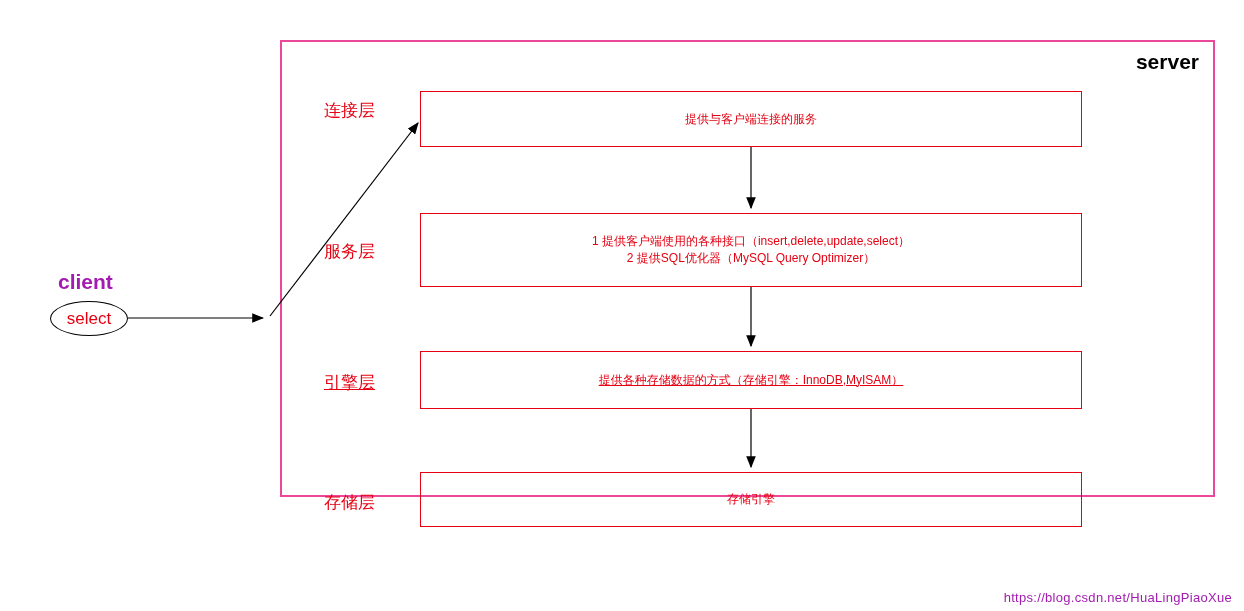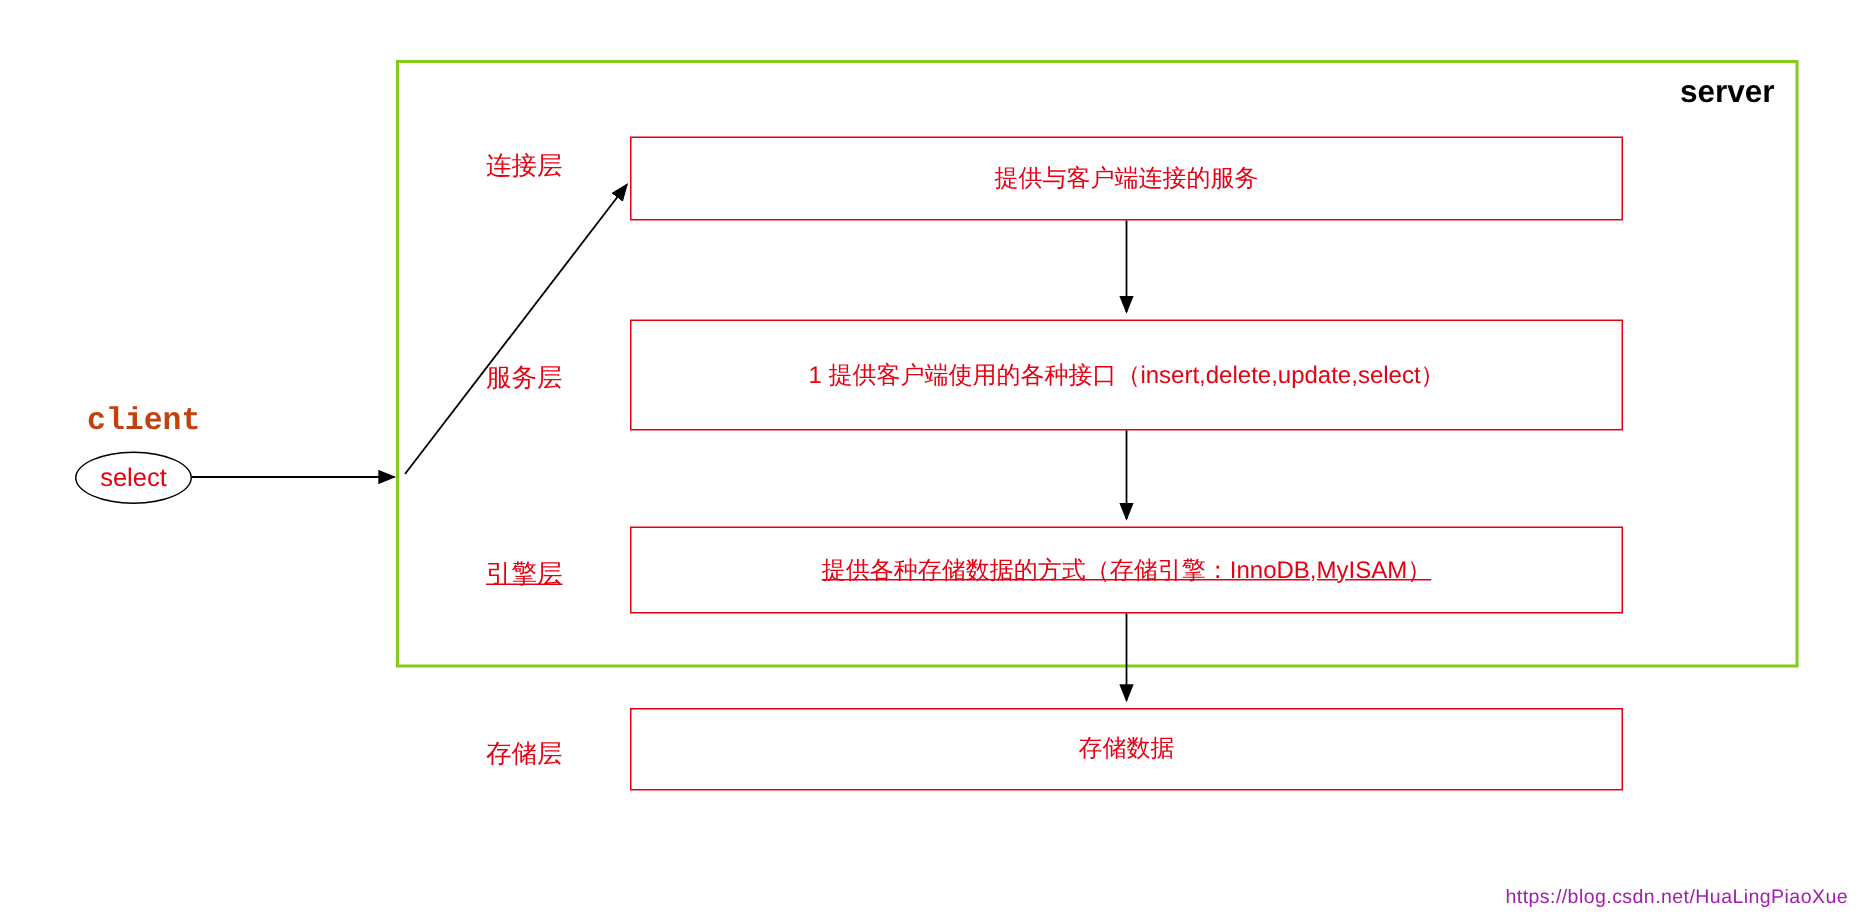--- a/index.html
+++ b/index.html
@@ -9,44 +9,43 @@
       background: #fff;
       font-family: "Microsoft YaHei", Arial, sans-serif;
       position: relative;
     }
     .client-label {
       position: absolute;
       left: 58px;
       top: 270px;
       font-size: 21px;
       font-weight: bold;
-      color: #c2410c;
-      font-family: Liberation Mono, monospace;
+      color: #a21caf;
     }
     .client-ellipse {
       position: absolute;
       left: 50px;
       top: 301px;
       width: 78px;
       height: 35px;
       border: 1px solid #000;
       border-radius: 50%;
       display: flex;
       align-items: center;
       justify-content: center;
       font-size: 17px;
       color: #e60012;
     }
     .server-box {
       position: absolute;
-      left: 264px;
+      left: 280px;
       top: 40px;
       width: 935px;
-      height: 405px;
-      border: 2px solid #84cc16;
+      height: 457px;
+      border: 2px solid #ec4899;
     }
     .server-label {
       position: absolute;
       right: 14px;
       top: 8px;
       font-size: 21px;
       font-weight: bold;
       color: #000;
     }
     .layer-label {
@@ -57,21 +56,21 @@
     }
     .layer-box {
       position: absolute;
       left: 420px;
       width: 662px;
       border: 1px solid #e60012;
       display: flex;
       align-items: center;
       justify-content: center;
       flex-direction: column;
-      font-size: 16px;
+      font-size: 12px;
       color: #e60012;
       padding: 4px 10px;
       text-align: center;
     }
     .layer-box .line { white-space: nowrap; }
     .watermark {
       position: absolute;
       right: 12px;
       bottom: 6px;
       font-size: 13px;
@@ -100,30 +99,31 @@
 </div>
 
 <div class="layer-label" style="top:99px;">连接层</div>
 <div class="layer-box" style="top:91px;height:56px;">
   <span class="line">提供与客户端连接的服务</span>
 </div>
 
 <div class="layer-label" style="top:240px;">服务层</div>
 <div class="layer-box" style="top:213px;height:74px;">
   <span class="line">1 提供客户端使用的各种接口（insert,delete,update,select）</span>
+  <span class="line">2 提供SQL优化器（MySQL Query Optimizer）</span>
 </div>
 
 <div class="layer-label" style="top:371px;text-decoration:underline;">引擎层</div>
 <div class="layer-box" style="top:351px;height:58px;text-decoration:underline;">
   <span class="line">提供各种存储数据的方式（存储引擎：InnoDB,MyISAM）</span>
 </div>
 
 <div class="layer-label" style="top:491px;">存储层</div>
 <div class="layer-box" style="top:472px;height:55px;">
-  <span class="line">存储数据</span>
+  <span class="line">存储引擎</span>
 </div>
 
 <svg class="arrows">
   <defs>
     <marker id="arrowhead" markerWidth="10" markerHeight="8" refX="9" refY="4" orient="auto">
       <polygon points="0 0, 10 4, 0 8" fill="#000"></polygon>
     </marker>
   </defs>
 
   <line x1="128" y1="318" x2="263" y2="318" stroke="#000" stroke-width="1.2" marker-end="url(#arrowhead)"></line>

